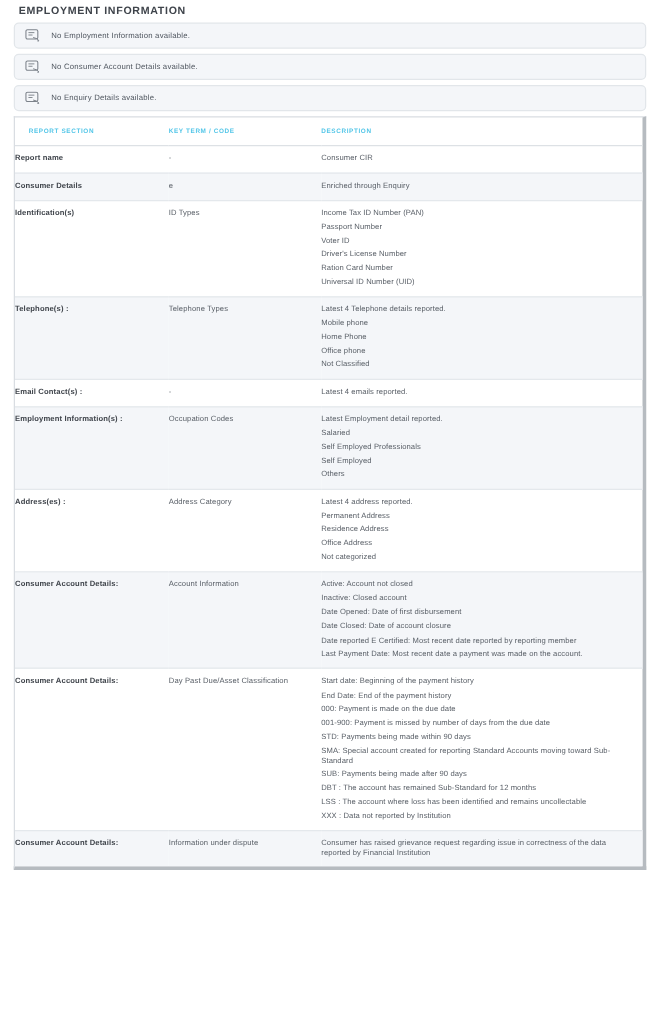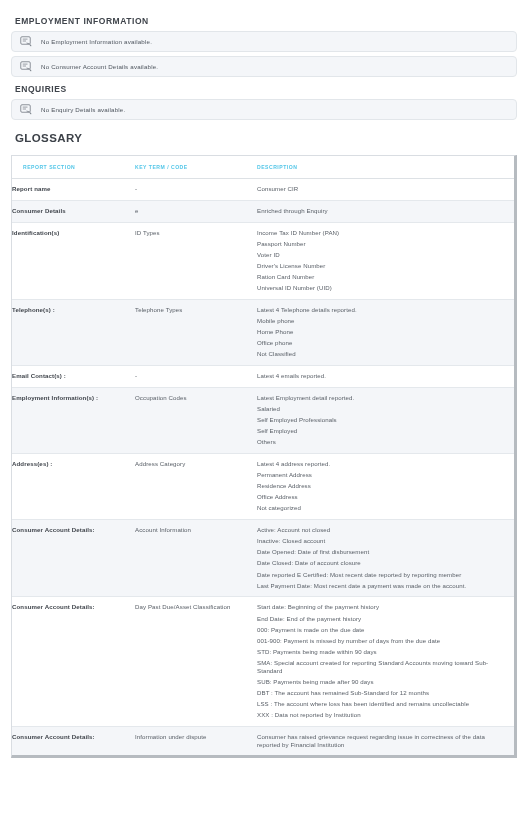--- a/index.html
+++ b/index.html
@@ -9,21 +9,20 @@
     background: #ffffff;
     font-family: "Liberation Sans", sans-serif;
     color: #4a4f57;
     overflow: hidden;
   }
   .page {
     width: 528px;
     height: 678px;
     position: relative;
     padding: 0 11px;
-    margin-top: 13px;
   }
 
   
   .h-small {
     font-size: 8.5px;
     font-weight: bold;
     letter-spacing: 0.55px;
     color: #3f444b;
     padding: 3px 4px 5px 4px;
   }
@@ -144,36 +143,34 @@
         <line x1="5.5" y1="6.2" x2="15" y2="6.2" stroke="#7c828a" stroke-width="1.5"></line>
         <line x1="5.5" y1="10" x2="12" y2="10" stroke="#7c828a" stroke-width="1.5"></line>
         <path d="M13 14 q7 1 9 5" fill="none" stroke="#7c828a" stroke-width="1.6"></path>
         <path d="M19.2 19.8 l3.4 0.6 l-1.4 -3.2 z" fill="#7c828a"></path>
       </svg>
     </span>
     <span class="txt">No Consumer Account Details available.</span>
   </div>
 
 
-  <div class="h-small">ENQUIRIES</div>
 
   <div class="infobar">
     <span>
       <svg class="nodata-icon" viewBox="0 0 26 22" xmlns="http://www.w3.org/2000/svg">
         <rect x="1.5" y="1.5" width="19" height="15" rx="2.5" ry="2.5" fill="none" stroke="#7c828a" stroke-width="1.7"></rect>
         <line x1="5.5" y1="6.2" x2="15" y2="6.2" stroke="#7c828a" stroke-width="1.5"></line>
         <line x1="5.5" y1="10" x2="12" y2="10" stroke="#7c828a" stroke-width="1.5"></line>
         <path d="M13 14 q7 1 9 5" fill="none" stroke="#7c828a" stroke-width="1.6"></path>
         <path d="M19.2 19.8 l3.4 0.6 l-1.4 -3.2 z" fill="#7c828a"></path>
       </svg>
     </span>
     <span class="txt">No Enquiry Details available.</span>
   </div>
 
-  <div class="h-large">GLOSSARY</div>
 
   <div class="tablewrap">
     <table class="glossary">
       <colgroup>
           <col class="c1">
           <col class="c2">
           <col class="c3">
         </colgroup>
       <thead>
         <tr>

